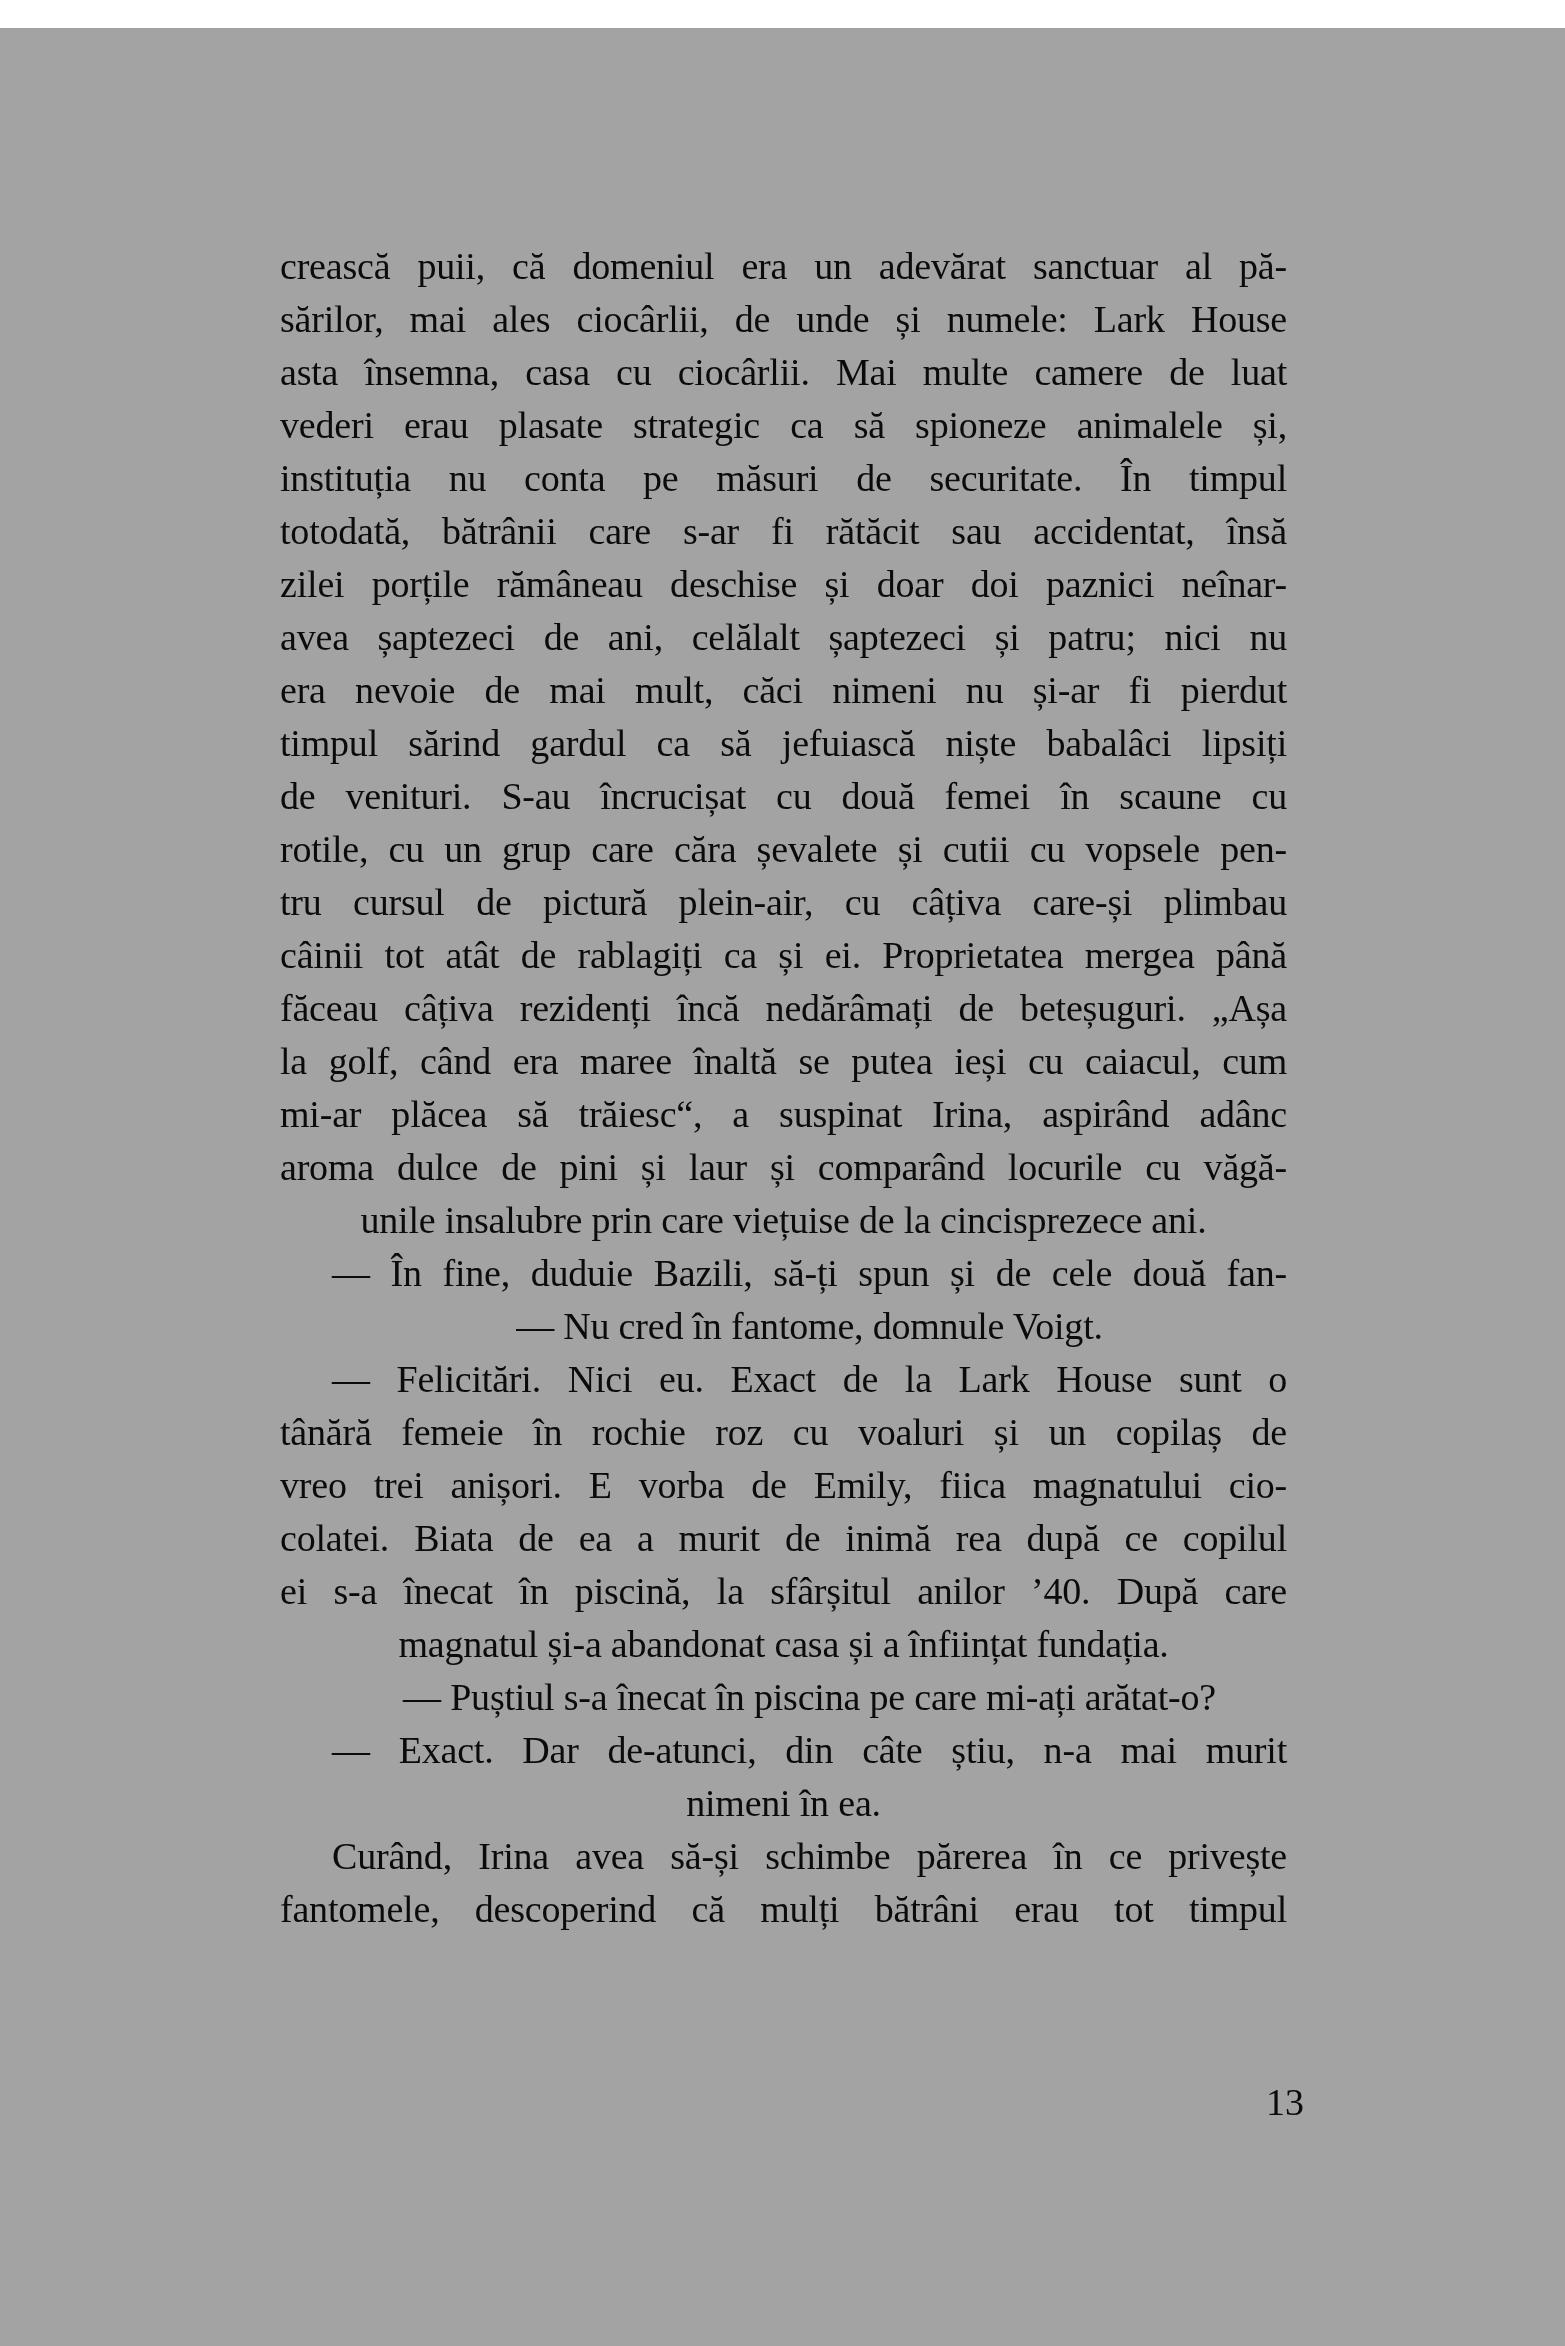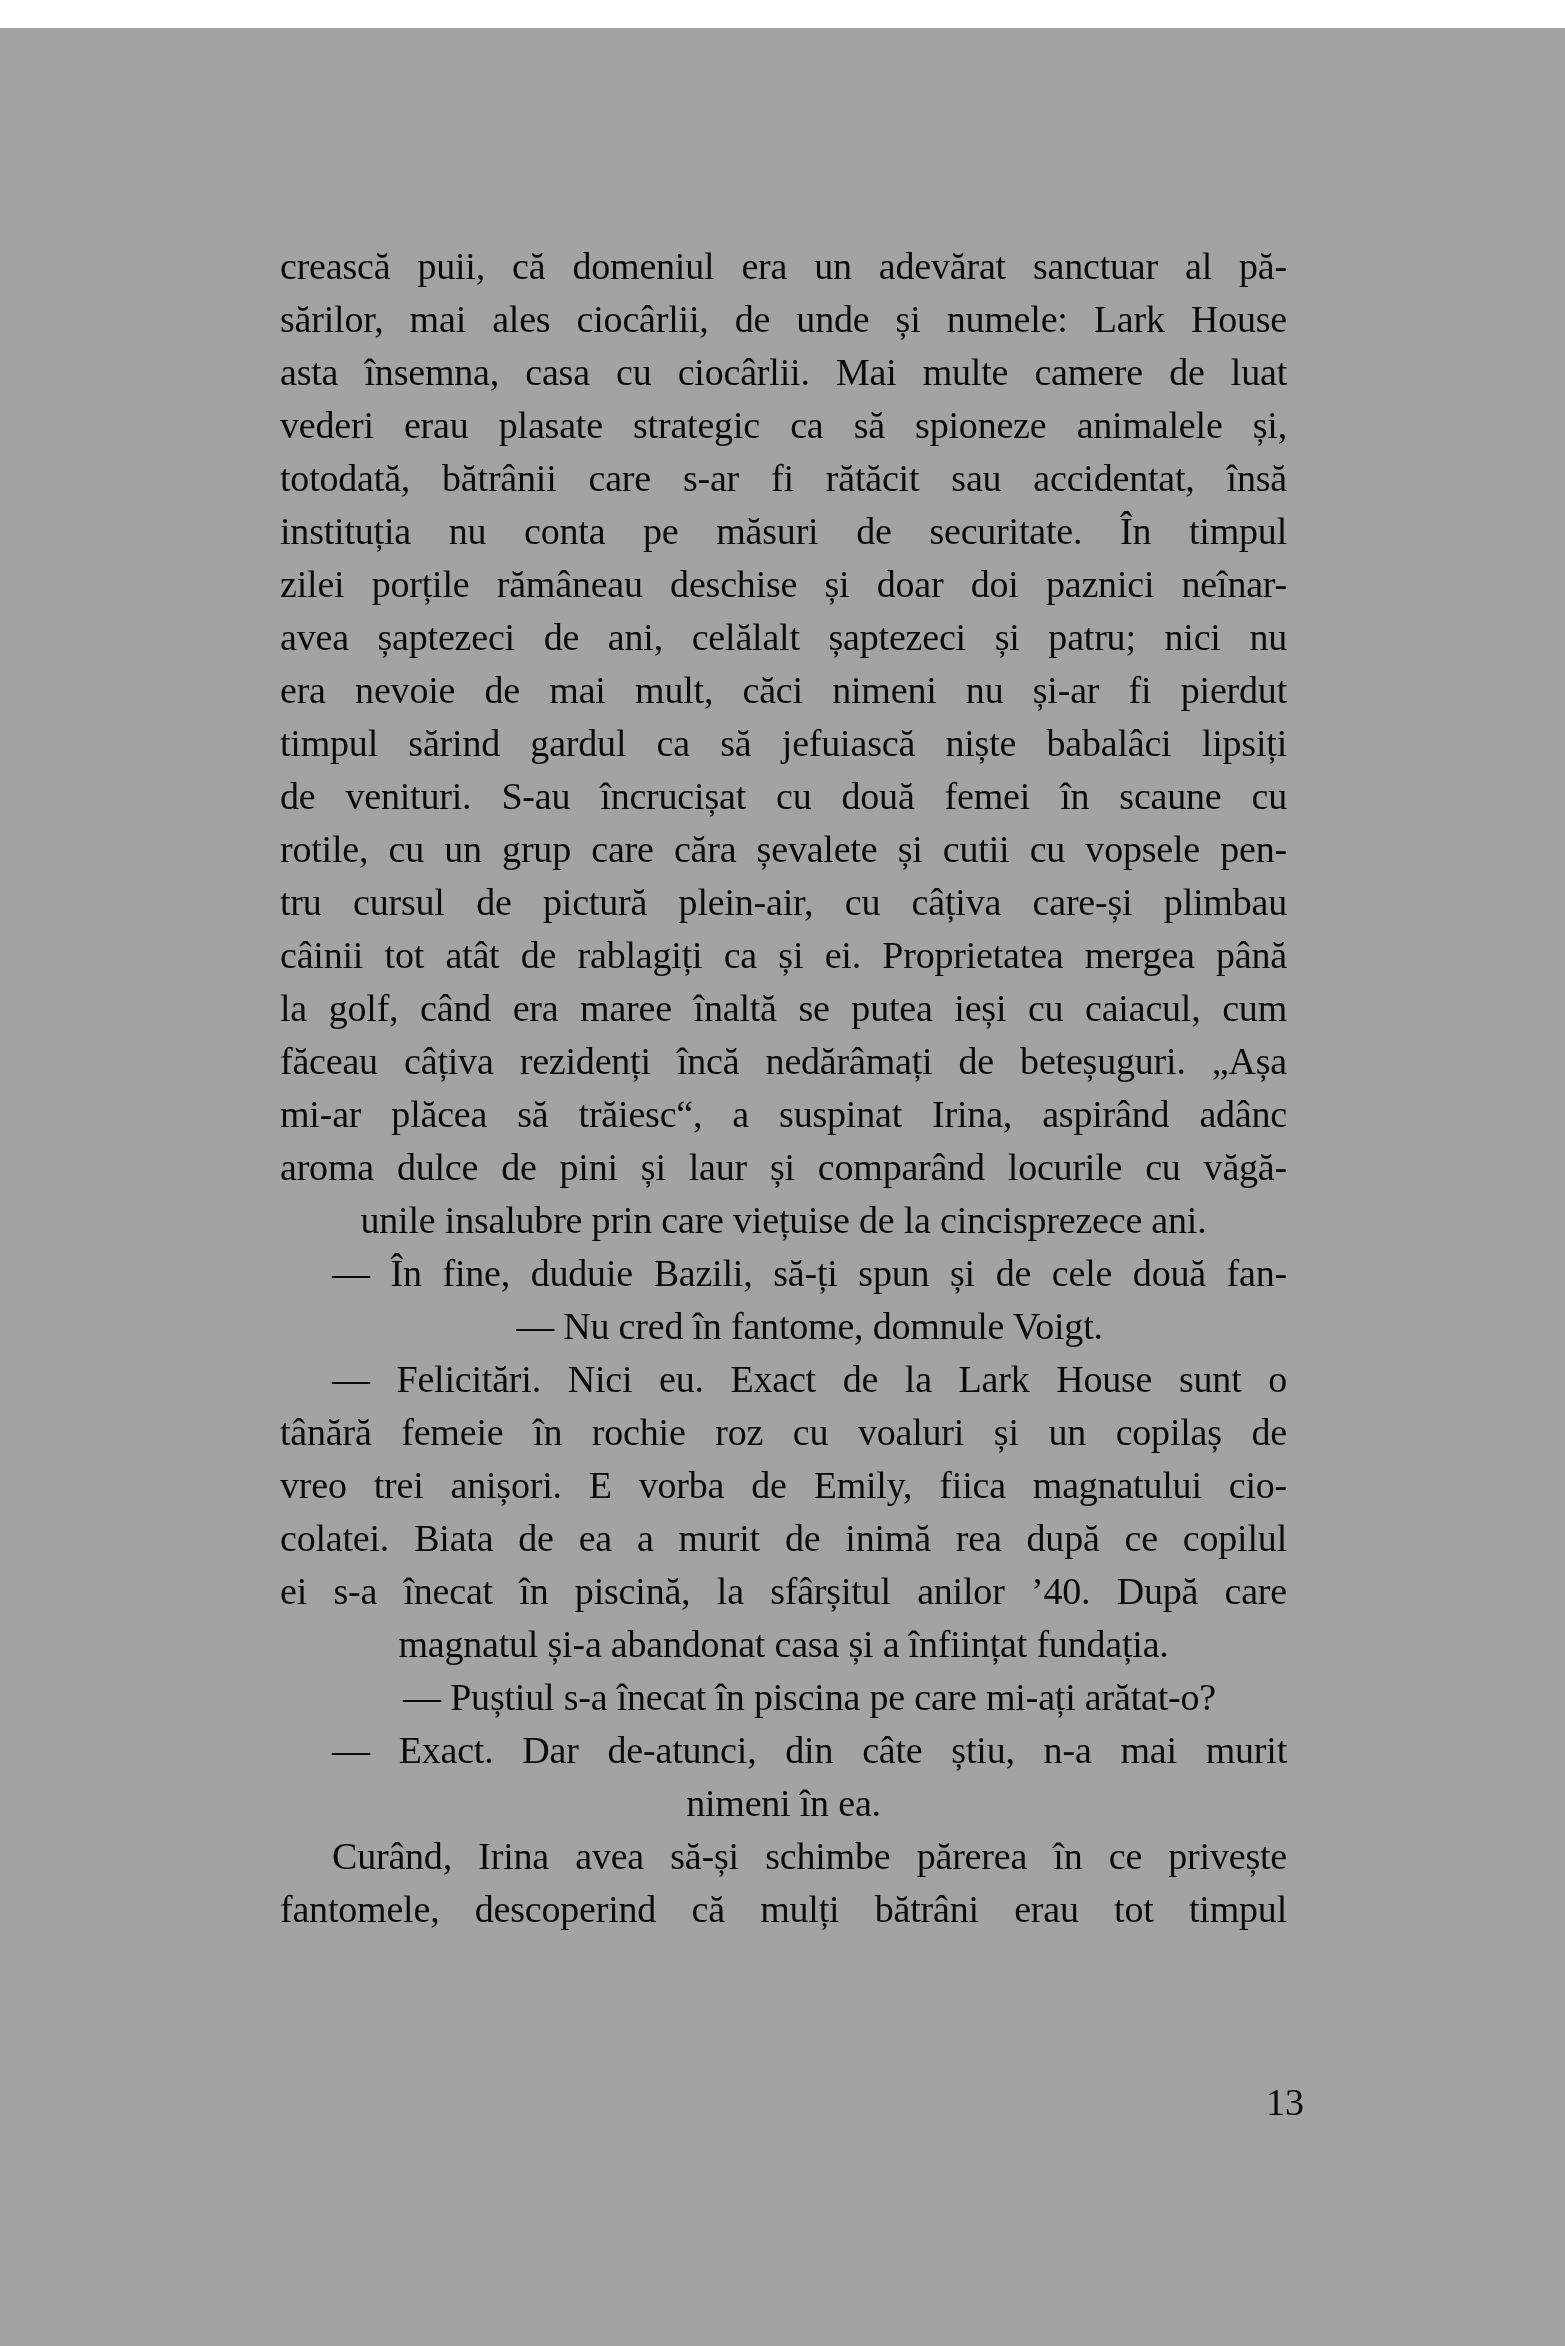--- a/index.html
+++ b/index.html
@@ -42,32 +42,32 @@
 </style>
 </head>
 <body>
 
 <div class="page">
   <div class="text-block">
       <div class="line justify"><span>crească puii, că domeniul era un adevărat sanctuar al pă-</span></div>
       <div class="line justify"><span>sărilor, mai ales ciocârlii, de unde și numele: Lark House</span></div>
       <div class="line justify"><span>asta însemna, casa cu ciocârlii. Mai multe camere de luat</span></div>
       <div class="line justify"><span>vederi erau plasate strategic ca să spioneze animalele și,</span></div>
+      <div class="line justify"><span>instituția nu conta pe măsuri de securitate. În timpul</span></div>
       <div class="line justify"><span>totodată, bătrânii care s-ar fi rătăcit sau accidentat, însă</span></div>
-      <div class="line justify"><span>instituția nu conta pe măsuri de securitate. În timpul</span></div>
       <div class="line justify"><span>zilei porțile rămâneau deschise și doar doi paznici neînar-</span></div>
       <div class="line justify"><span>avea șaptezeci de ani, celălalt șaptezeci și patru; nici nu</span></div>
       <div class="line justify"><span>era nevoie de mai mult, căci nimeni nu și-ar fi pierdut</span></div>
       <div class="line justify"><span>timpul sărind gardul ca să jefuiască niște babalâci lipsiți</span></div>
       <div class="line justify"><span>de venituri. S-au încrucișat cu două femei în scaune cu</span></div>
       <div class="line justify"><span>rotile, cu un grup care căra șevalete și cutii cu vopsele pen-</span></div>
       <div class="line justify"><span>tru cursul de pictură </span><span class="italic">plein-air</span><span>, cu câțiva care-și plimbau</span></div>
       <div class="line justify"><span>câinii tot atât de rablagiți ca și ei. Proprietatea mergea până</span></div>
+      <div class="line justify"><span>făceau câțiva rezidenți încă nedărâmați de beteșuguri. „Așa</span></div>
       <div class="line justify"><span>la golf, când era maree înaltă se putea ieși cu caiacul, cum</span></div>
-      <div class="line justify"><span>făceau câțiva rezidenți încă nedărâmați de beteșuguri. „Așa</span></div>
       <div class="line justify"><span>mi-ar plăcea să trăiesc“, a suspinat Irina, aspirând adânc</span></div>
       <div class="line justify"><span>aroma dulce de pini și laur și comparând locurile cu văgă-</span></div>
       <div class="line last"><span>unile insalubre prin care viețuise de la cincisprezece ani.</span></div>
       <div class="line justify indent"><span>— În fine, duduie Bazili, să-ți spun și de cele două fan-</span></div>
       <div class="line last indent"><span>— Nu cred în fantome, domnule Voigt.</span></div>
       <div class="line justify indent"><span>— Felicitări. Nici eu. Exact de la Lark House sunt o</span></div>
       <div class="line justify"><span>tânără femeie în rochie roz cu voaluri și un copilaș de</span></div>
       <div class="line justify"><span>vreo trei anișori. E vorba de Emily, fiica magnatului cio-</span></div>
       <div class="line justify"><span>colatei. Biata de ea a murit de inimă rea după ce copilul</span></div>
       <div class="line justify"><span>ei s-a înecat în piscină, la sfârșitul anilor ’40. După care</span></div>

